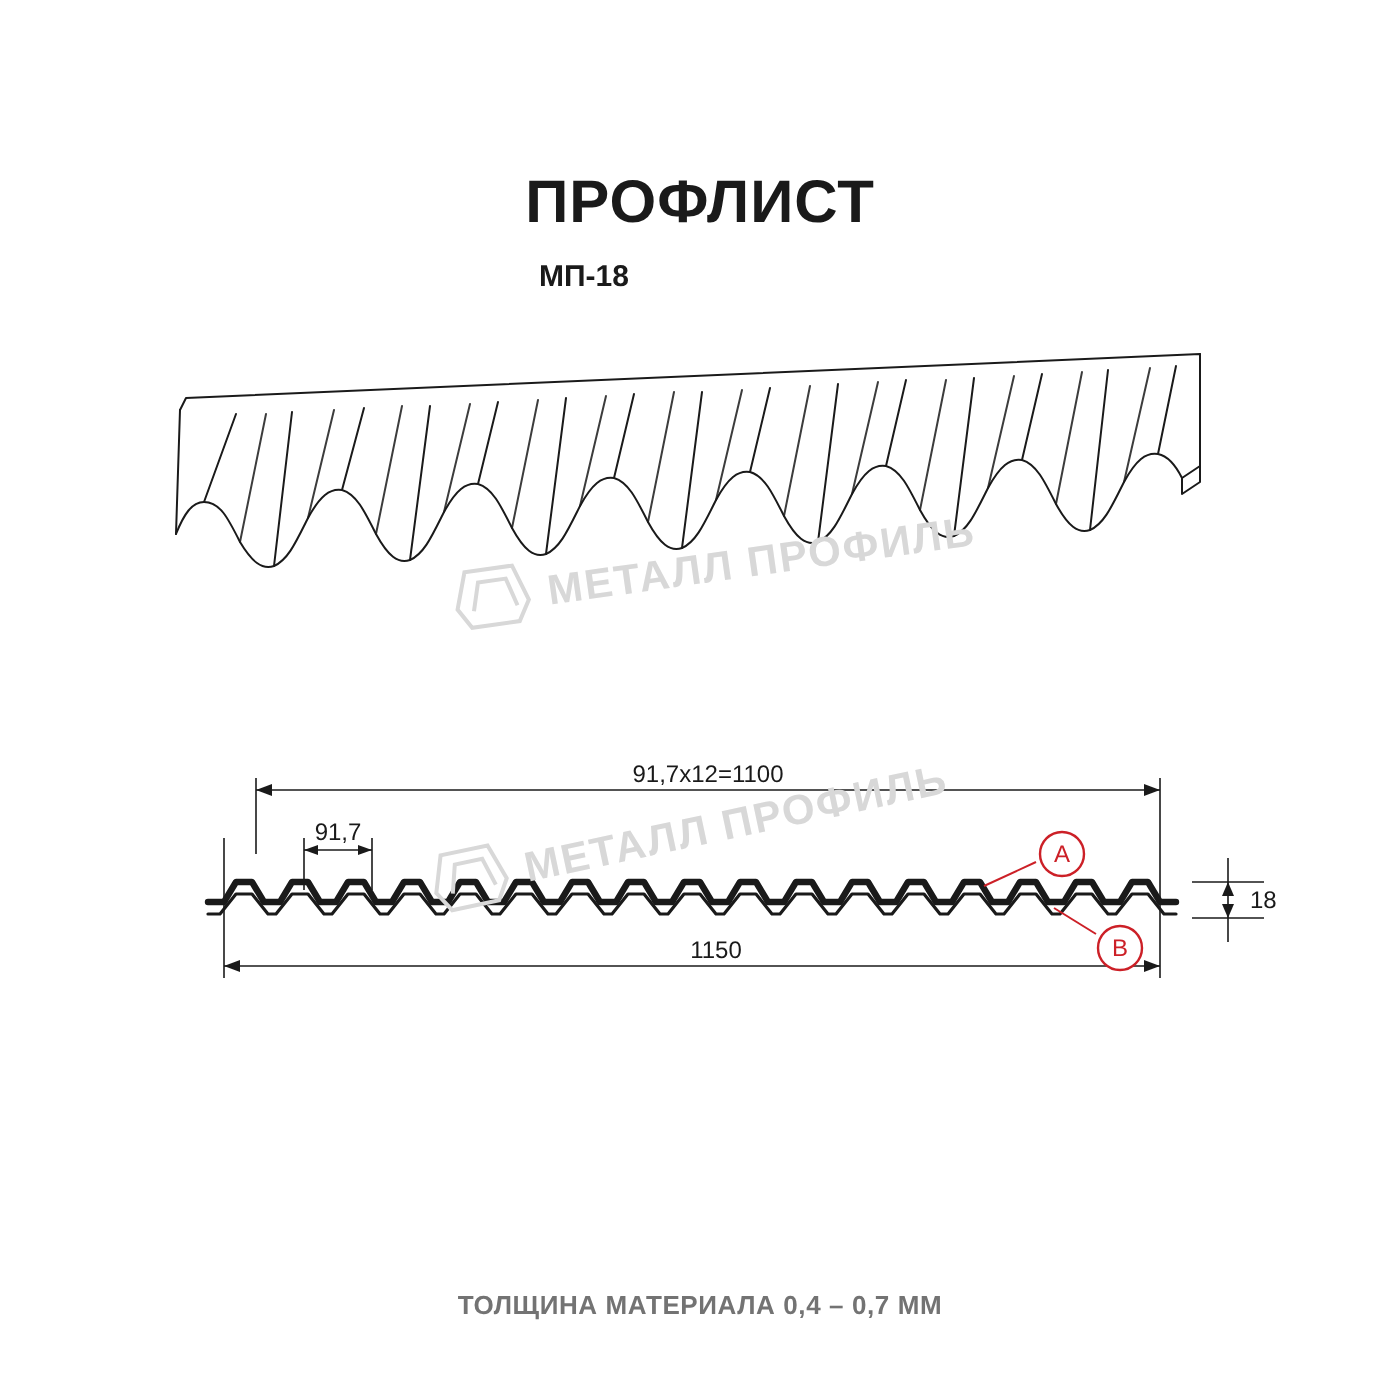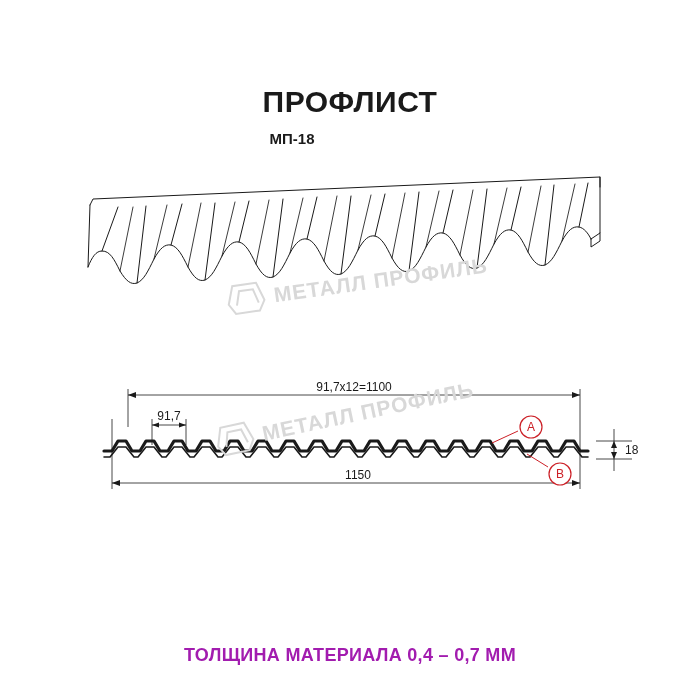--- a/index.html
+++ b/index.html
@@ -43,24 +43,24 @@
     font-size: 15px;
     font-weight: bold;
     color: #1a1a1a;
   }
   .footer-note {
     position: absolute;
     left: 0;
     top: 618px;
     width: 700px;
     text-align: center;
-    font-size: 18px;
+    font-size: 13px;
     font-weight: bold;
     letter-spacing: 0.3px;
-    color: #a21caf;
+    color: #737373;
   }
   .svg-layer {
     position: absolute;
     left: 0;
     top: 0;
   }
   .wm-text {
     font-family: "Liberation Sans", sans-serif;
     font-size: 21px;
     font-weight: bold;

